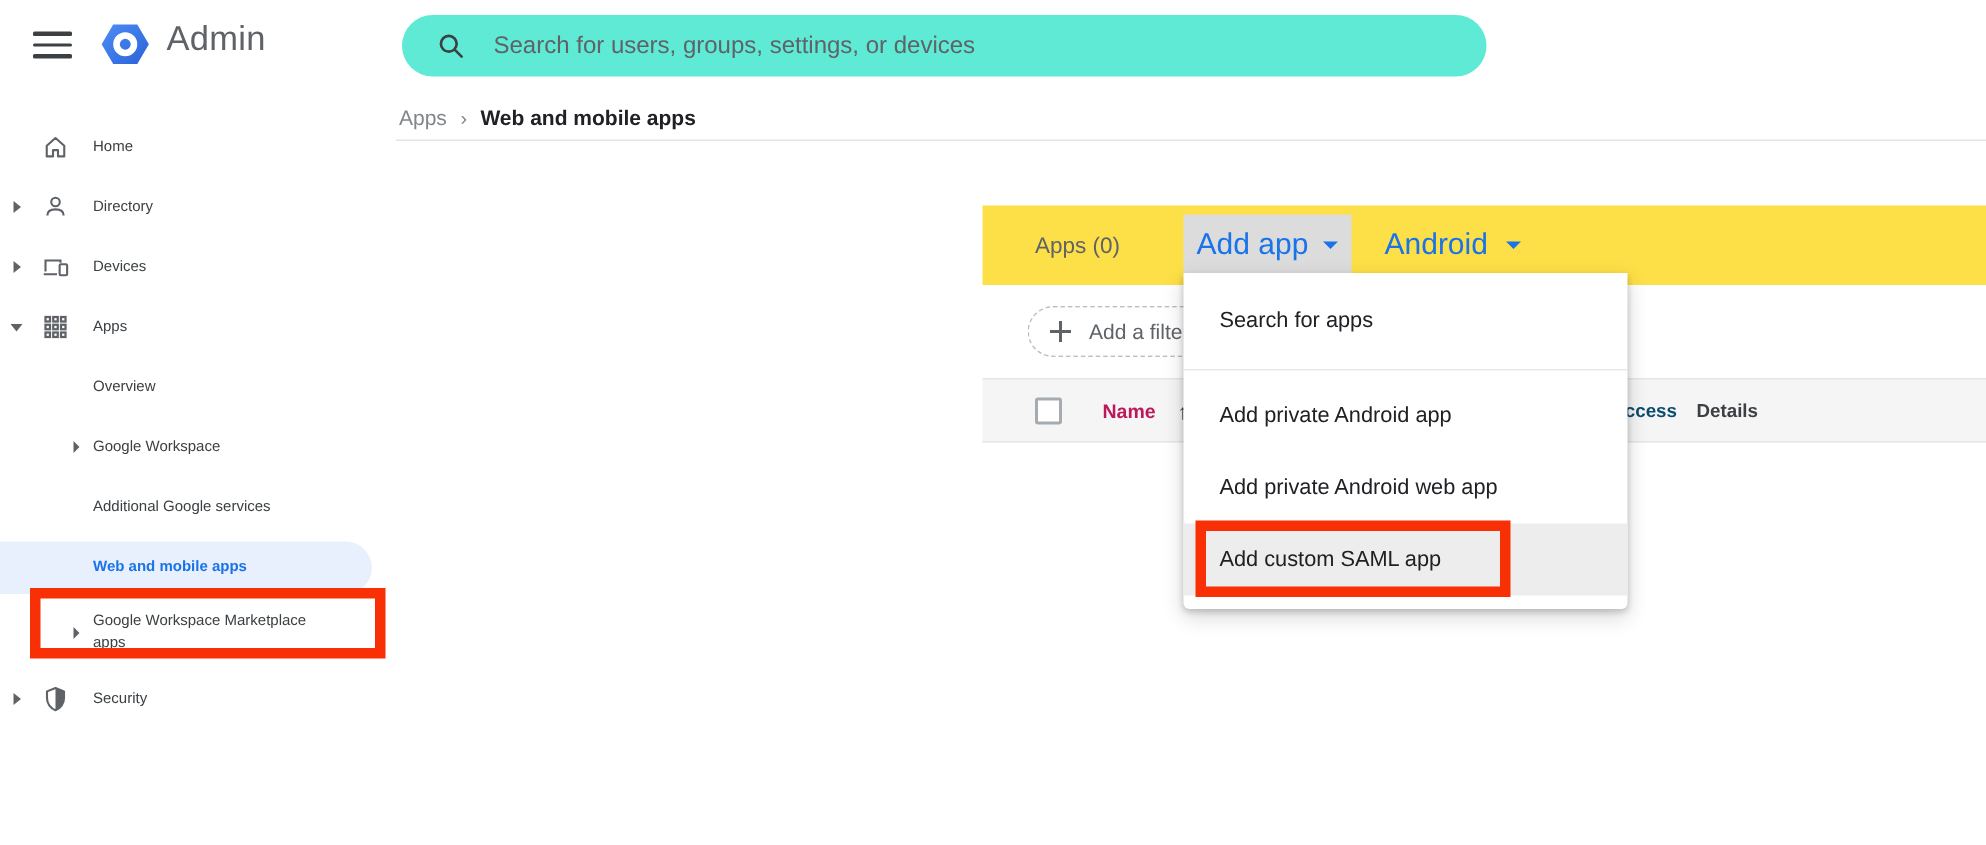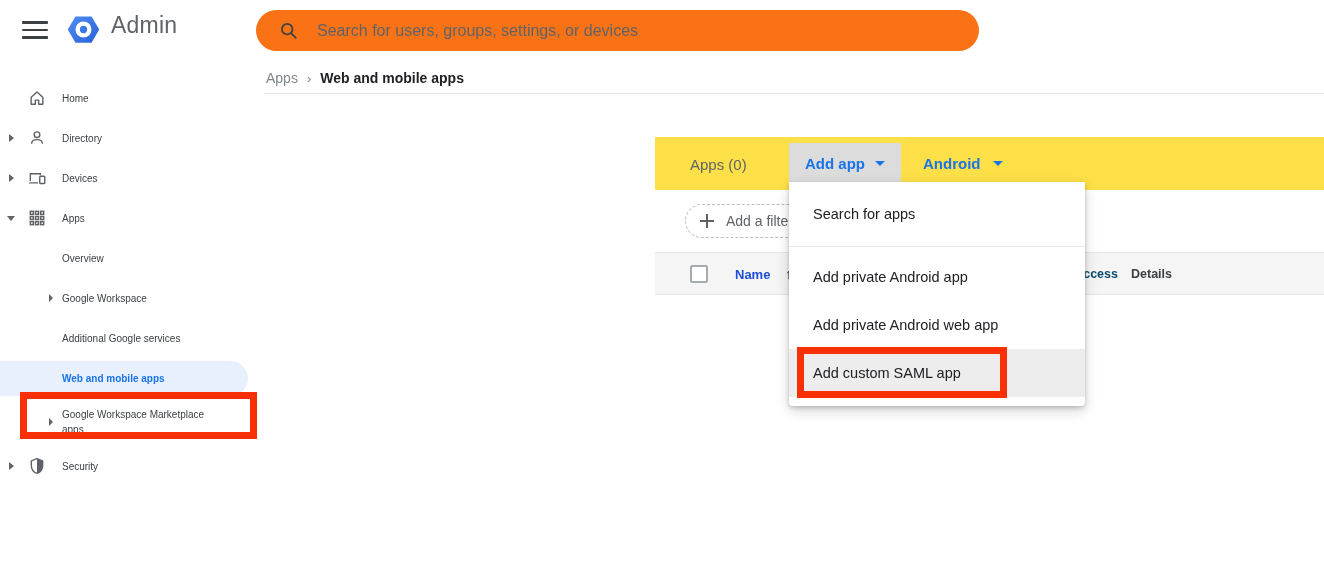--- a/index.html
+++ b/index.html
@@ -7,21 +7,21 @@
   body { font-family:"Liberation Sans", sans-serif; }
   .screen { position:relative; width:1324px; height:563px; background:#fff; overflow:hidden; }
 
   
   .hamburger { position:absolute; left:22px; top:21px; width:26px; height:18px; display:flex; flex-direction:column; justify-content:space-between; cursor:pointer; }
   .hamburger span { display:block; height:2.6px; background:#3c4043; border-radius:1px; }
   .logo { position:absolute; left:66px; top:12px; display:flex; align-items:flex-start; gap:10px; }
   .logo svg { width:35px; height:35px; }
   .logo-text { font-size:23px; color:#5f6368; letter-spacing:.2px; }
 
-  .searchbar { position:absolute; left:256px; top:10px; width:723px; height:41px; background:#f97316; border-radius:21px; display:flex; align-items:center; padding-left:22px; }
+  .searchbar { position:absolute; left:268px; top:10px; width:723px; height:41px; background:#5eead4; border-radius:21px; display:flex; align-items:center; padding-left:22px; }
   .searchbar svg { width:21px; height:21px; margin-right:18px; }
   .searchbar input { border:none; outline:none; background:transparent; font-size:16px; color:#3c4043; width:600px; font-family:"Liberation Sans", sans-serif; }
   .searchbar input::placeholder { color:#5f6368; opacity:1; }
 
   
   .breadcrumb { position:absolute; left:266px; top:70px; font-size:14px; display:flex; align-items:center; gap:9px; }
   .crumb-parent { color:#80868b; cursor:pointer; }
   .crumb-sep { color:#80868b; font-size:13px; }
   .crumb-current { color:#202124; font-weight:bold; }
   .breadcrumb-divider { position:absolute; left:264px; top:93px; width:1060px; height:1px; background:#e4e4e4; }
@@ -37,34 +37,34 @@
   .nav-icon svg { width:20px; height:20px; }
   .nav-label { position:absolute; left:62px; top:50%; transform:translateY(-50%); font-size:10px; color:#3c4043; white-space:nowrap; }
   .nav-label.wrap { white-space:normal; width:150px; line-height:1.45; }
   .selected-pill { position:absolute; left:0; top:3px; width:248px; height:35px; background:#e8f0fe; border-radius:0 18px 18px 0; }
   .nav-row.selected .nav-label { color:#1a73e8; font-weight:bold; }
 
   
   .toolbar { position:absolute; left:655px; top:137px; width:669px; height:53px; background:#fde047; }
   .toolbar-title { position:absolute; left:35px; top:50%; transform:translateY(-50%); font-size:15px; color:#5f6368; }
   .addapp-btn { position:absolute; left:134px; top:6px; width:112px; height:41px; background:#dcdcdd; display:flex; align-items:center; justify-content:center; gap:10px; cursor:pointer; }
-  .btn-blue-label { color:#1a73e8; font-size:15px;font-weight:bold; }
+  .btn-blue-label { color:#1a73e8; font-size:20px; }
   .caret-blue { width:0; height:0; border-top:5px solid #1a73e8; border-left:5px solid transparent; border-right:5px solid transparent; }
   .settings-btn { position:absolute; left:268px; top:0; height:100%; display:flex; align-items:center; gap:12px; cursor:pointer; }
 
   .filter-chip { position:absolute; left:685px; top:204px; width:130px; height:34px; border:1px dashed #bdbdbd; border-radius:17px; display:flex; align-items:center; padding-left:14px; gap:12px; color:#5f6368; z-index:1; cursor:pointer; background:#fff; }
   .plus-icon { position:relative; width:14px; height:14px; }
   .plus-icon::before, .plus-icon::after { content:""; position:absolute; background:#5f6368; }
   .plus-icon::before { left:6px; top:0; width:2px; height:14px; }
   .plus-icon::after { left:0; top:6px; width:14px; height:2px; }
   .filter-label { font-size:14px; white-space:nowrap; }
 
   .table-header { position:absolute; left:655px; top:252px; width:669px; height:43px; background:#f5f5f5; border-top:1px solid #e6e6e6; border-bottom:1px solid #e6e6e6; z-index:0; }
   .checkbox { position:absolute; left:35px; top:12px; width:18px; height:18px; border:2px solid #a6abb0; border-radius:2px; background:#fff; cursor:pointer; }
-  .col-name { position:absolute; left:80px; top:50%; transform:translateY(-50%); font-size:13px; font-weight:bold; color:#1d4ed8; }
+  .col-name { position:absolute; left:80px; top:50%; transform:translateY(-50%); font-size:13px; font-weight:bold; color:#be185d; }
   .sort-arrow { position:absolute; left:130px; top:50%; transform:translateY(-50%); font-size:14px; color:#3c4043; cursor:pointer; }
   .col-useraccess { position:absolute; left:390px; top:50%; transform:translateY(-50%); font-size:12.5px; font-weight:bold; color:#0c4a6e; }
   .col-details { position:absolute; left:476px; top:50%; transform:translateY(-50%); font-size:12.5px; font-weight:bold; color:#3c4043; }
 
   
   .menu { position:absolute; left:789px; top:182px; width:296px; background:#fff; border-radius:0 0 4px 4px; box-shadow:0 2px 4px rgba(0,0,0,.18), 0 5px 14px rgba(0,0,0,.16); z-index:20; padding-bottom:9px; }
   .menu-item { height:48px; display:flex; align-items:center; padding-left:24px; font-size:14.5px; color:#202124; cursor:pointer; }
   .menu-item.first { height:64px; }
   .menu-divider { height:1px; background:#e8e8e8; margin-bottom:6px; }
   .menu-item.hovered { background:#ededed; }

